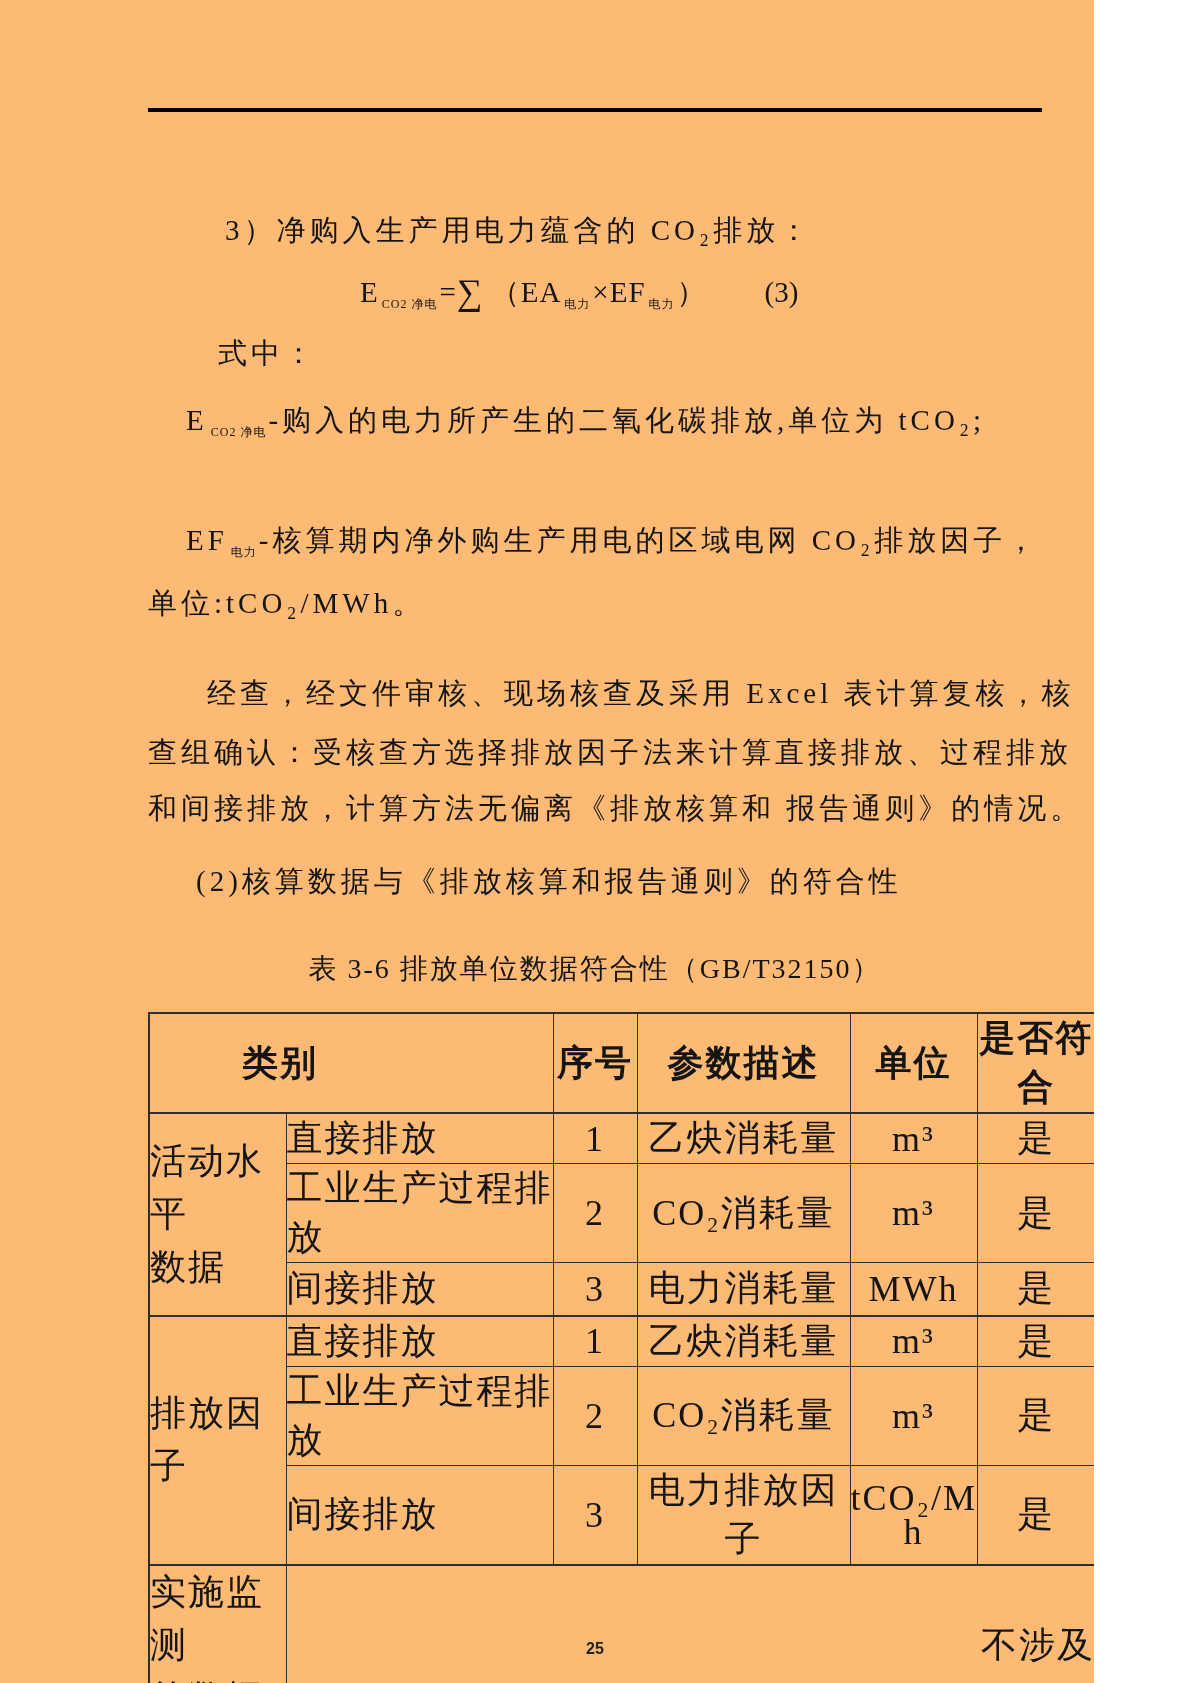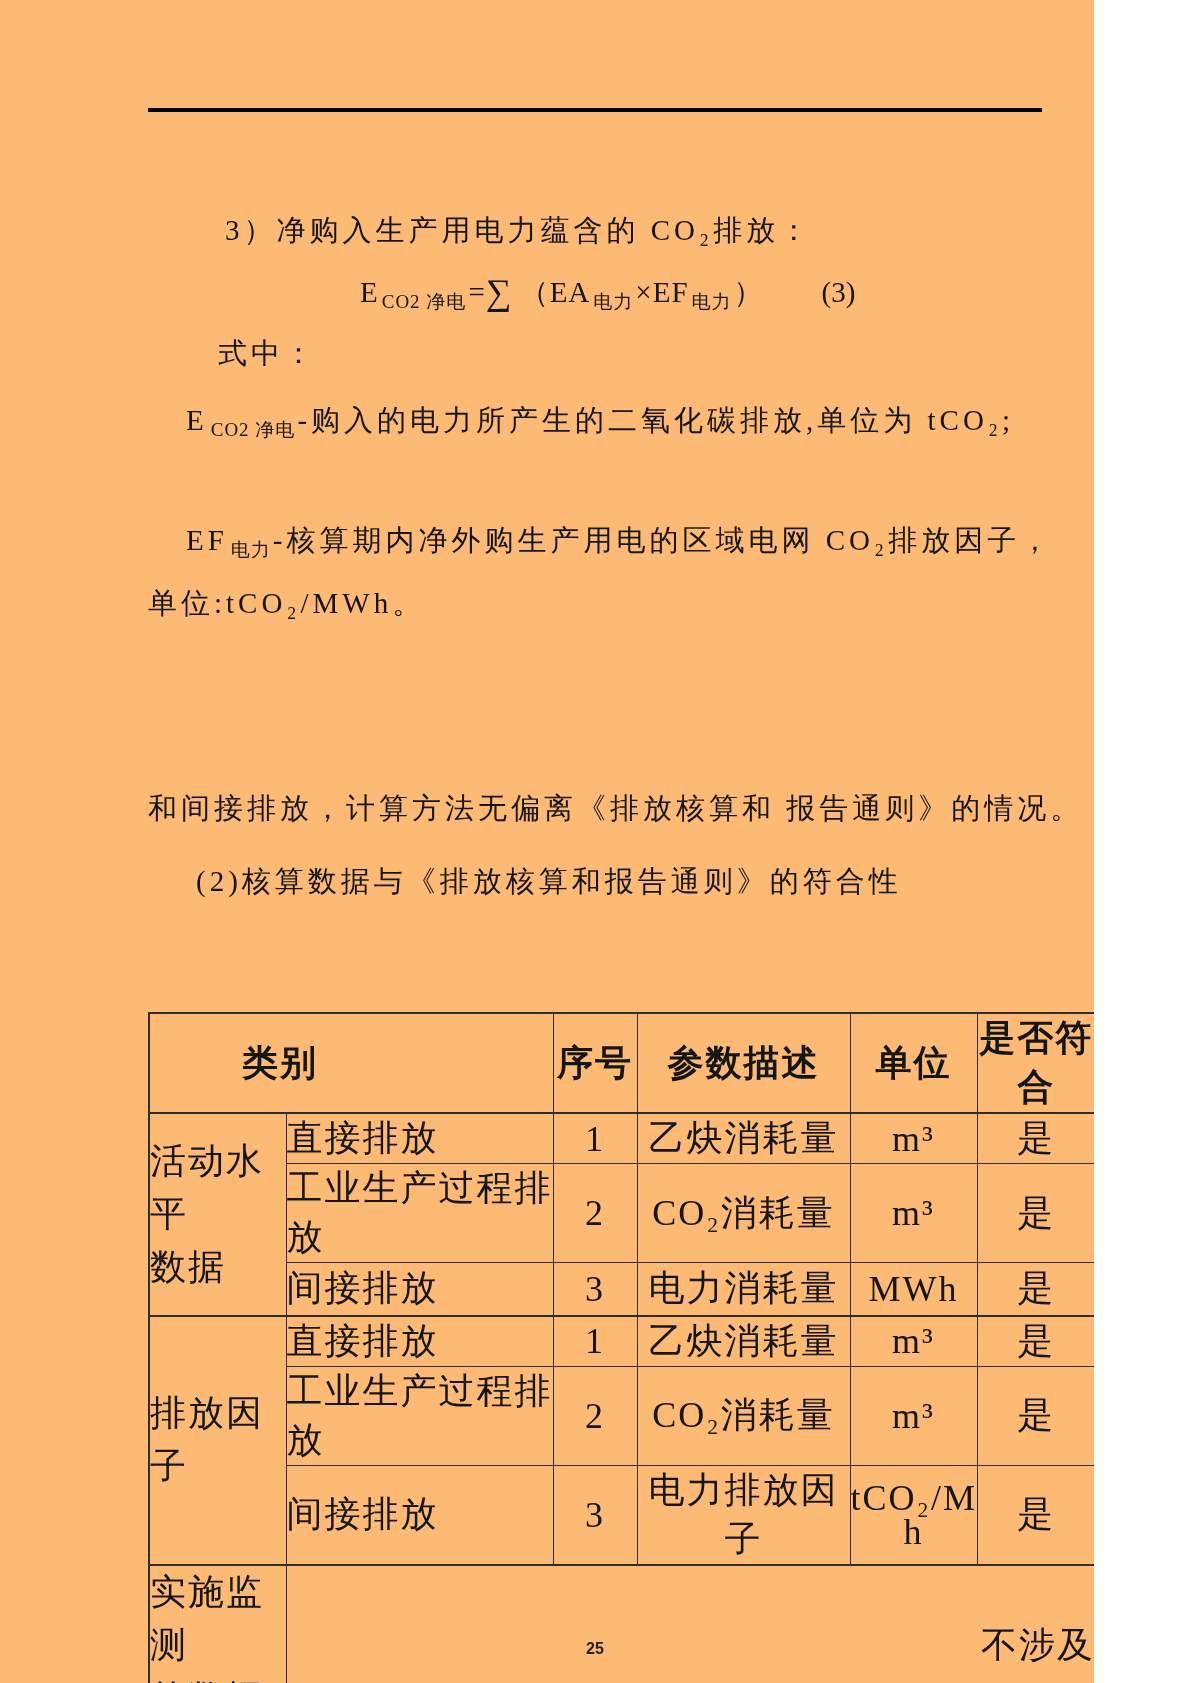--- a/index.html
+++ b/index.html
@@ -17,21 +17,21 @@
     width:894px; height:4px; background:#000000;
   }
   .line {
     position:absolute;
     font-size:29px; line-height:32px;
     letter-spacing:4px;
     white-space:nowrap;
     color:#151515;
   }
   .line sub {
-    font-size:19px; letter-spacing:1px;
+    font-size:12px; letter-spacing:1px;
     vertical-align:-6px; margin:0 2px 0 3px;
   }
   .formula { letter-spacing:1px; }
   .formula .sigma { font-size:36px; vertical-align:-2px; letter-spacing:0; }
   .formula .ftag { margin-left:58px; letter-spacing:0; }
   .caption {
     position:absolute; left:0; top:950px; width:1190px;
     text-align:center; font-size:28px; letter-spacing:2px; color:#151515;
   }
   .pagenum {
@@ -84,24 +84,27 @@
     <span>E</span><sub>CO2 净电</sub><span>-购入的电力所产生的二氧化碳排放,单位为 tCO₂;</span>
   </div>
 
 
   <div class="line" style="left:186px; top:524px;">
     <span>EF</span><sub>电力</sub><span>-核算期内净外购生产用电的区域电网 CO₂排放因子，</span>
   </div>
 
   <div class="line" style="left:148px; top:587px;">单位:tCO₂/MWh。</div>
 
+  <div class="line" style="left:207px; top:677px;">经查，经文件审核、现场核查及采用 Excel 表计算复核，核</div>
+  <div class="line" style="left:148px; top:736px;">查组确认：受核查方选择排放因子法来计算直接排放、过程排放</div>
   <div class="line" style="left:148px; top:792px;">和间接排放，计算方法无偏离《排放核算和 报告通则》的情况。</div>
 
   <div class="line" style="left:196px; top:865px;">(2)核算数据与《排放核算和报告通则》的符合性</div>
 
+  <div class="caption">表 3-6 排放单位数据符合性（GB/T32150）</div>
 
   <table class="t36">
     <colgroup>
       <col style="width:137px">
         <col style="width:267px">
         <col style="width:84px">
       <col style="width:213px">
         <col style="width:127px">
         <col style="width:119px">
     </colgroup>

